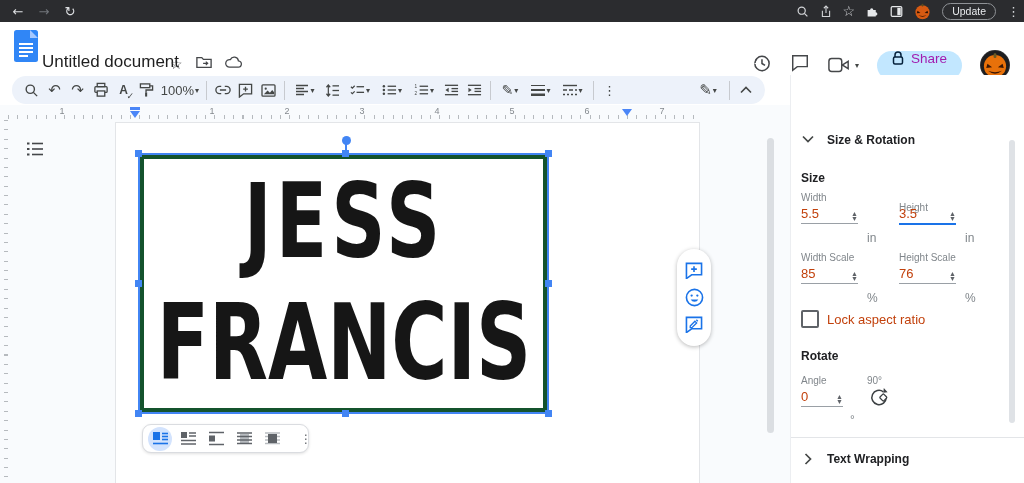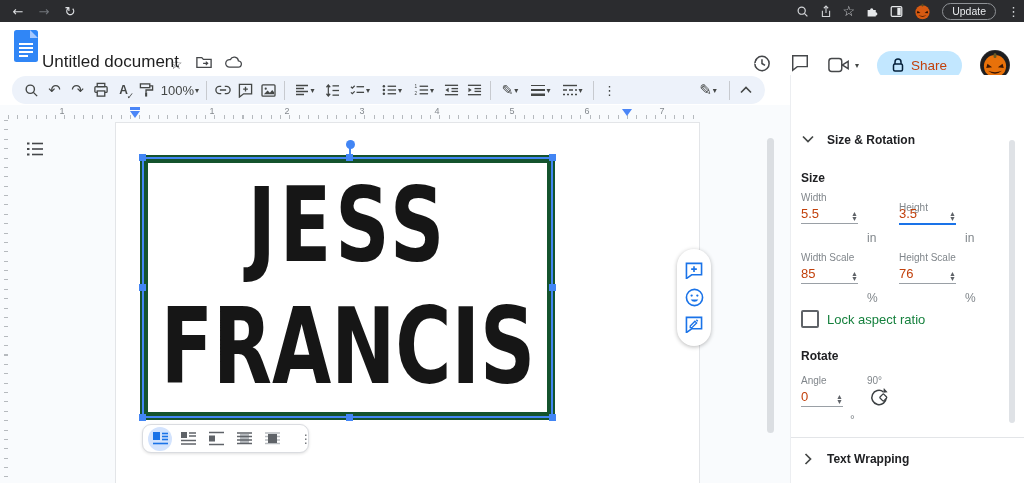--- a/index.html
+++ b/index.html
@@ -21,21 +21,21 @@
               padding:1px 9px;line-height:13px;cursor:pointer;}
   .pumpkin{width:17px;height:17px;border-radius:50%;overflow:hidden;display:block;}
 
   
   .docs-header{position:absolute;left:0;top:22px;width:1024px;height:53px;background:#fff;border-radius:23px;}
   .doc-title{position:absolute;left:42px;top:30px;font-size:17px;color:#1f1f1f;}
   .title-icons{position:absolute;left:170px;top:33px;display:flex;gap:13px;color:#45474a;font-size:14px;align-items:center;}
   .menu-row{position:absolute;left:44px;top:50px;display:flex;gap:17px;font-size:13px;color:#1f1f1f;}
   .menu-row span{cursor:pointer;}
   .hdr-right{position:absolute;right:14px;top:28px;display:flex;align-items:center;gap:18px;}
-  .share-btn{display:flex;align-items:center;gap:7px;background:#c2e7ff;color:#c2410c;border-radius:15px;
+  .share-btn{display:flex;align-items:flex-start;gap:7px;background:#c2e7ff;color:#a21caf;border-radius:15px;
              height:29px;padding:0 15px;font-size:13.5px;cursor:pointer;}
   .avatar{width:30px;height:30px;border-radius:50%;background:#2e2e30;display:flex;align-items:center;justify-content:center;cursor:pointer;}
 
   
   .toolbar-row{position:absolute;left:0;top:75px;width:790px;height:30px;background:#fff;}
   .tb-pill{position:absolute;left:12px;top:1px;width:753px;height:28px;border-radius:14px;background:#edf2fa;
            display:flex;align-items:center;padding:0 8px;box-sizing:border-box;}
   .tb-btn{height:24px;min-width:23px;display:flex;align-items:center;justify-content:center;color:#444746;
           font-size:13px;cursor:pointer;border-radius:4px;flex:none;}
   .tb-btn svg{display:block;}
@@ -49,21 +49,21 @@
   .h-ruler .ticks{position:absolute;left:8px;right:6px;bottom:1px;height:4px;
       background-image:repeating-linear-gradient(90deg,#b6babe 0 1px,transparent 1px 9.38px);}
   .rnum{position:absolute;top:1px;font-size:9px;color:#83888d;transform:translateX(-50%);}
   .tri-down{width:0;height:0;border-left:5px solid transparent;border-right:5px solid transparent;border-top:7px solid #4b86f7;}
   .v-ruler{position:absolute;left:4px;top:15px;width:4px;height:363px;
       background-image:repeating-linear-gradient(180deg,#b6babe 0 1px,transparent 1px 9.38px);}
   .page{position:absolute;left:115px;top:17px;width:585px;height:361px;background:#fff;
         border:1px solid #e3e5e8;border-bottom:none;box-sizing:border-box;}
 
   
-  .image-frame{position:absolute;left:24px;top:32px;width:399px;height:249px;border:8px solid #14532d;background:#fff;}
+  .image-frame{position:absolute;left:24px;top:32px;width:399px;height:249px;border:4px solid #14532d;background:#fff;}
   .sel-outline{position:absolute;left:-6px;top:-6px;right:-6px;bottom:-6px;border:2px solid #4285f4;}
   .handle{position:absolute;width:7px;height:7px;background:#4285f4;}
   .rot-stem{position:absolute;left:201px;top:-15px;width:2px;height:9px;background:#4285f4;}
   .rot-knob{position:absolute;left:198px;top:-23px;width:9px;height:9px;border-radius:50%;background:#4285f4;}
   .stamp{position:absolute;left:50%;white-space:nowrap;font-family:"DejaVu Sans",sans-serif;
          font-weight:bold;color:#161616;}
   .stamp.l1{top:62px;font-size:58px;letter-spacing:3px;transform:translate(-50%,-50%) scale(1.3,1.78);}
   .stamp.l2{top:184px;font-size:58px;letter-spacing:0px;transform:translate(-50%,-50%) scale(1.32,1.82);}
 
   
@@ -558,21 +558,21 @@
     <div class="fld-wrap" style="left:108px;top:191px">
       <span class="fld-val">76</span>
       <span class="stepper">
           <span>▲</span>
           <span>▼</span>
         </span>
     </div>
     <span class="unit" style="left:174px;top:196px">%</span>
 
     <span class="checkbox"></span>
-    <span class="abs" style="left:36px;top:237px;font-size:13px;color:#15803d">Lock aspect ratio</span>
+    <span class="abs" style="left:36px;top:237px;font-size:13px;color:#c2410c">Lock aspect ratio</span>
 
     <span class="abs sec-label" style="left:10px;top:274px">Rotate</span>
     <span class="abs fld-label" style="left:10px;top:300px">Angle</span>
     <span class="abs fld-label" style="left:76px;top:300px">90°</span>
     <div class="fld-wrap" style="left:10px;top:314px;width:42px">
       <span class="fld-val">0</span>
       <span class="stepper">
           <span>▲</span>
           <span>▼</span>
         </span>

